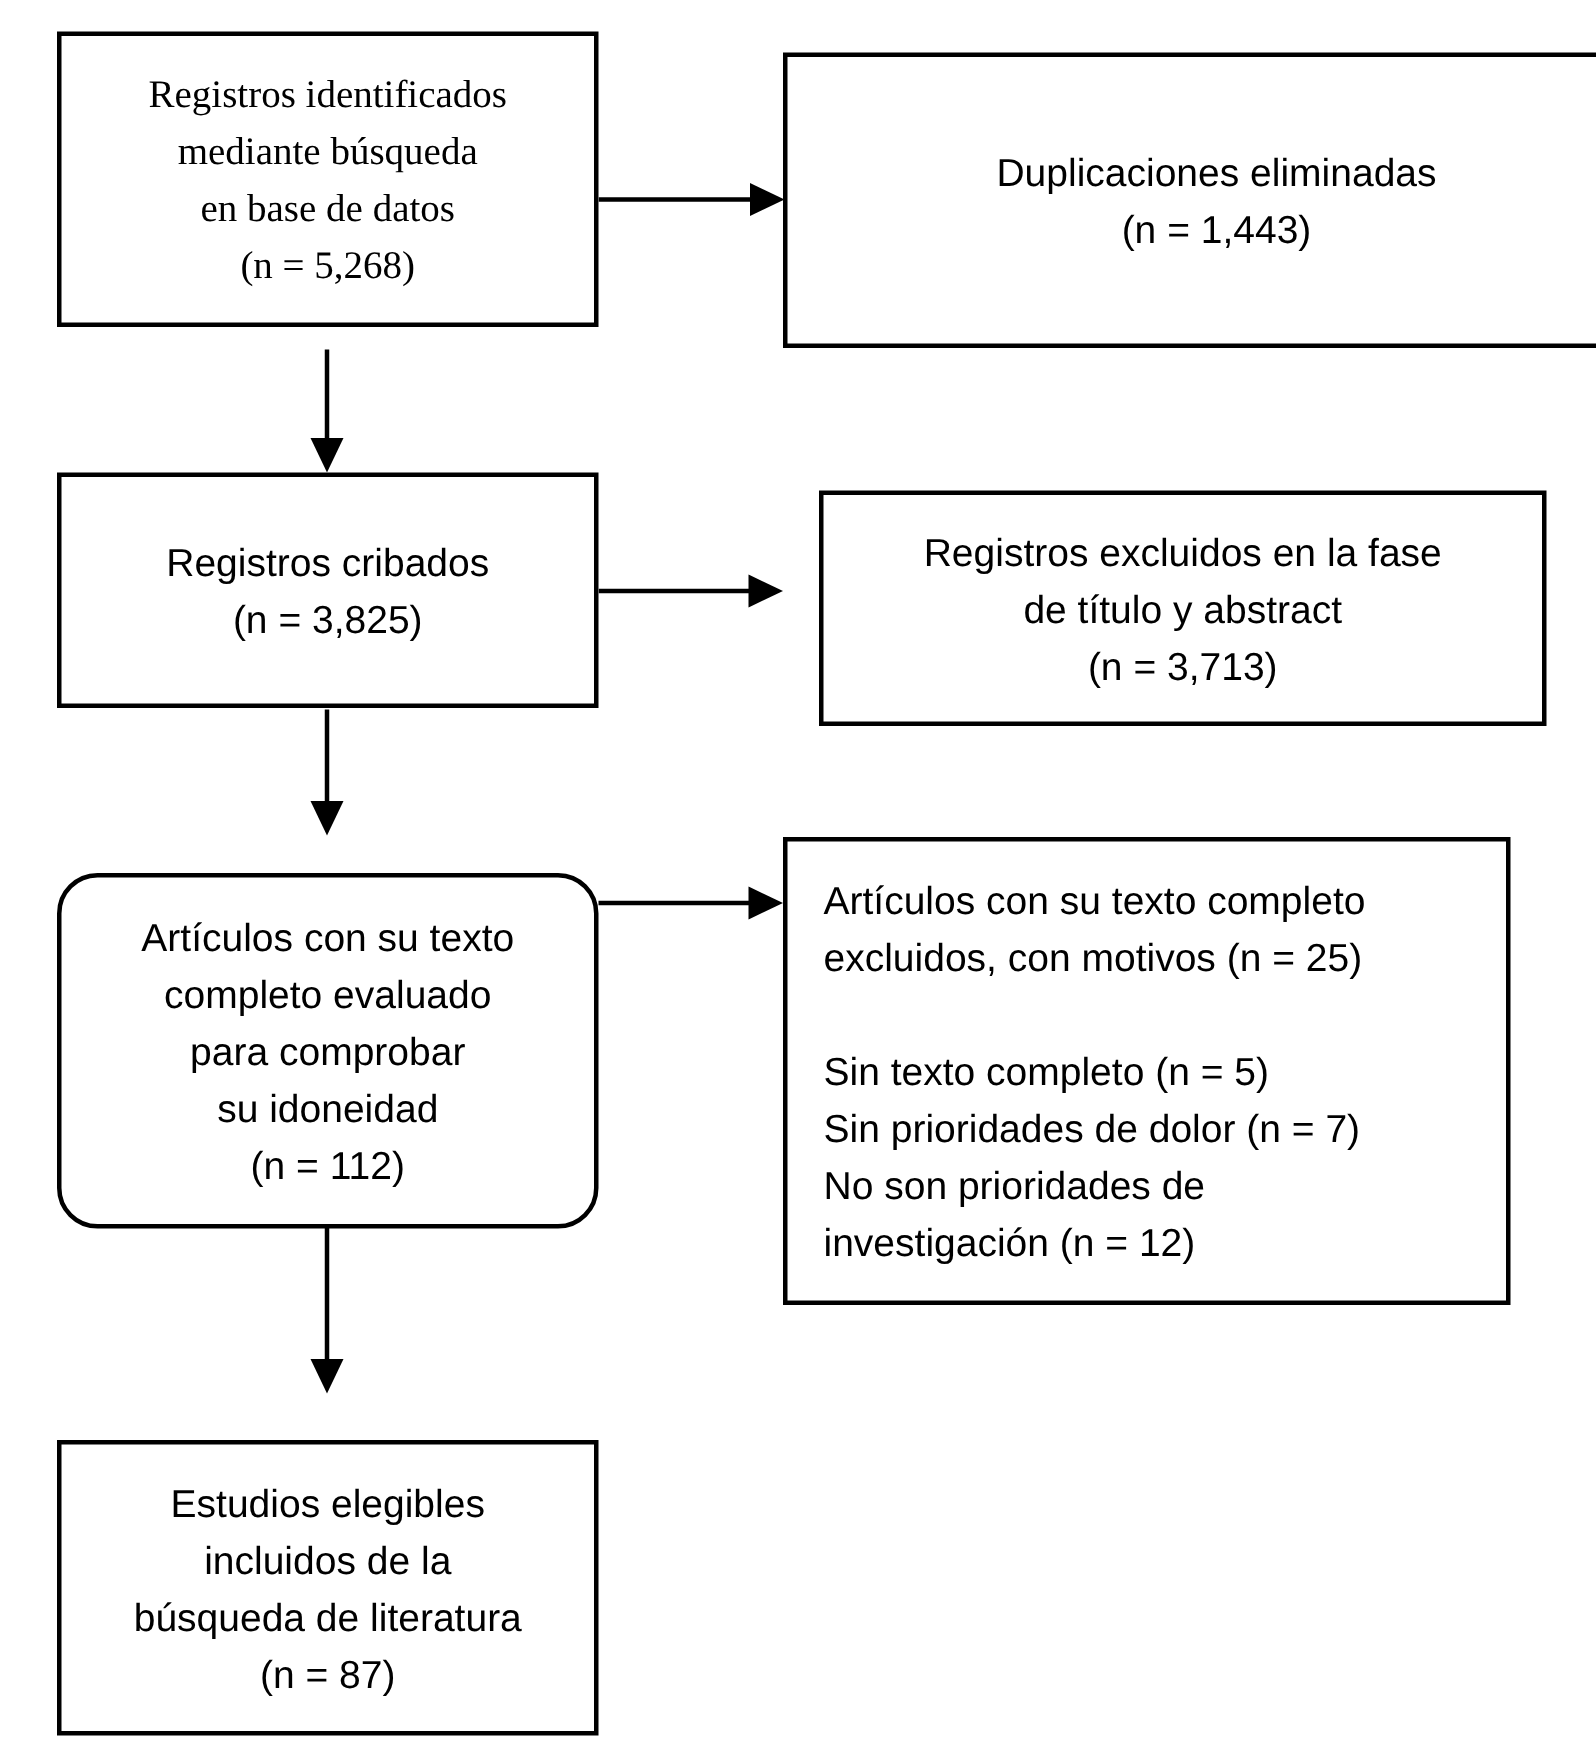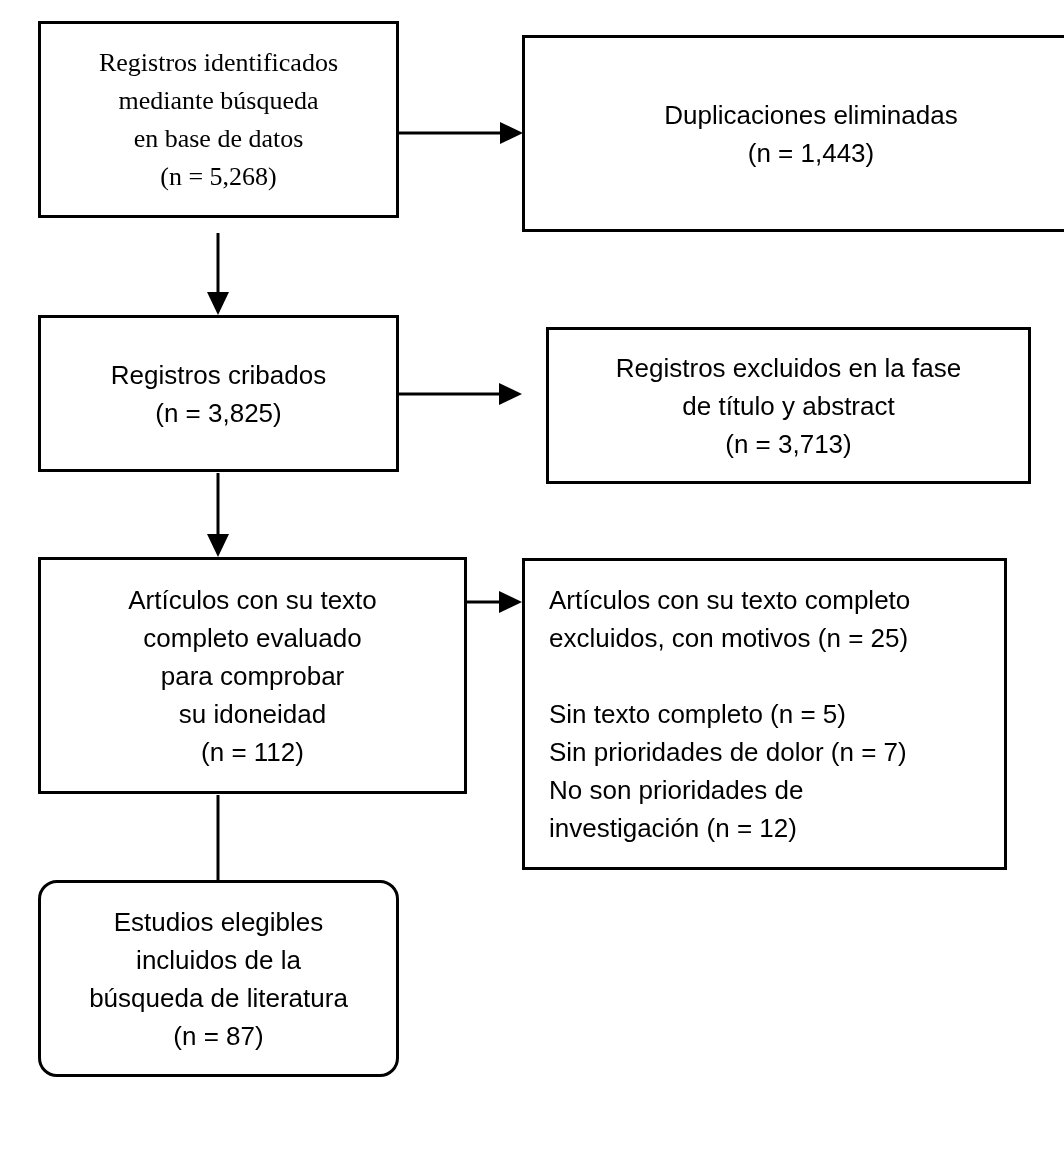--- a/index.html
+++ b/index.html
@@ -39,23 +39,23 @@
     padding-right: 8px;
   }
   .box--left .box-text {
     text-align: left;
   }
   
   #box-identified { left: 38px;  top: 21px;  width: 361px; height: 197px; font-family: Liberation Serif, serif; }
   #box-duplicates { left: 522px; top: 35px;  width: 578px; height: 197px; }
   #box-screened   { left: 38px;  top: 315px; width: 361px; height: 157px; }
   #box-excl-title { left: 546px; top: 315px; width: 485px; height: 157px; margin-top: 12px; }
-  #box-fulltext   { left: 38px;  top: 557px; width: 429px; height: 237px; }
+  #box-fulltext   { left: 38px;  top: 582px; width: 361px; height: 237px; border-radius: 27px; }
   #box-excl-full  { left: 522px; top: 558px; width: 485px; height: 312px; }
-  #box-included   { left: 38px;  top: 880px; width: 361px; height: 197px; border-radius: 19px; }
+  #box-included   { left: 38px;  top: 960px; width: 361px; height: 197px; }
 </style>
 </head>
 <body>
 
 <div class="canvas">
 
   <svg class="arrows" width="1064" height="1158" viewBox="0 0 1064 1158" xmlns="http://www.w3.org/2000/svg">
     <g stroke="#000000" stroke-width="3" fill="#000000">
 
       <g>

